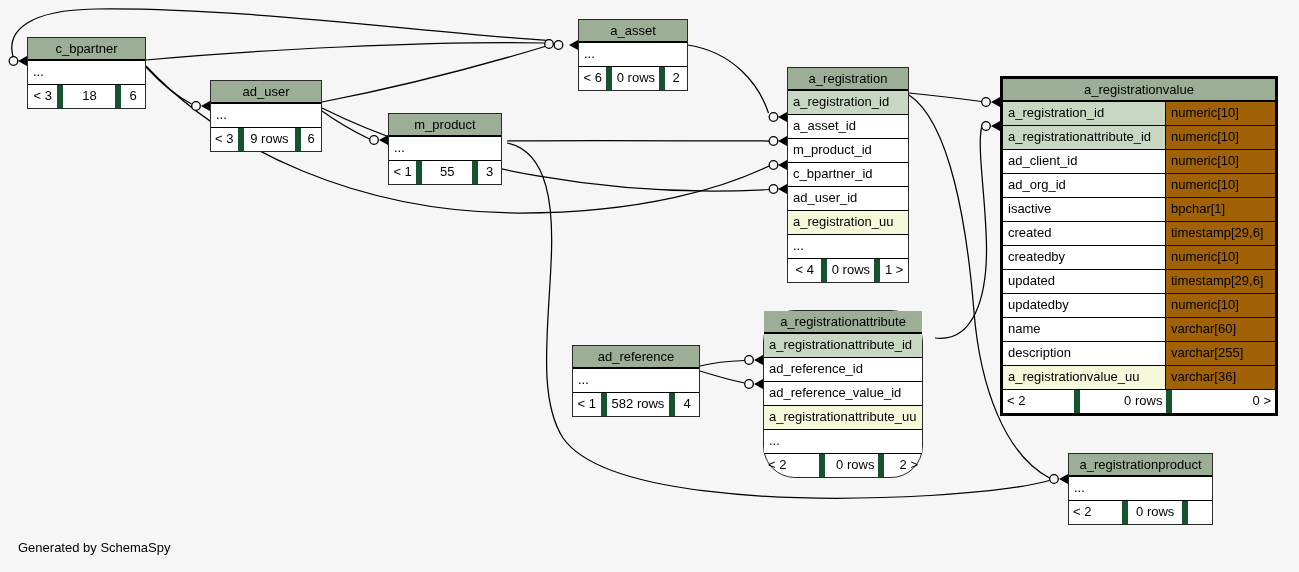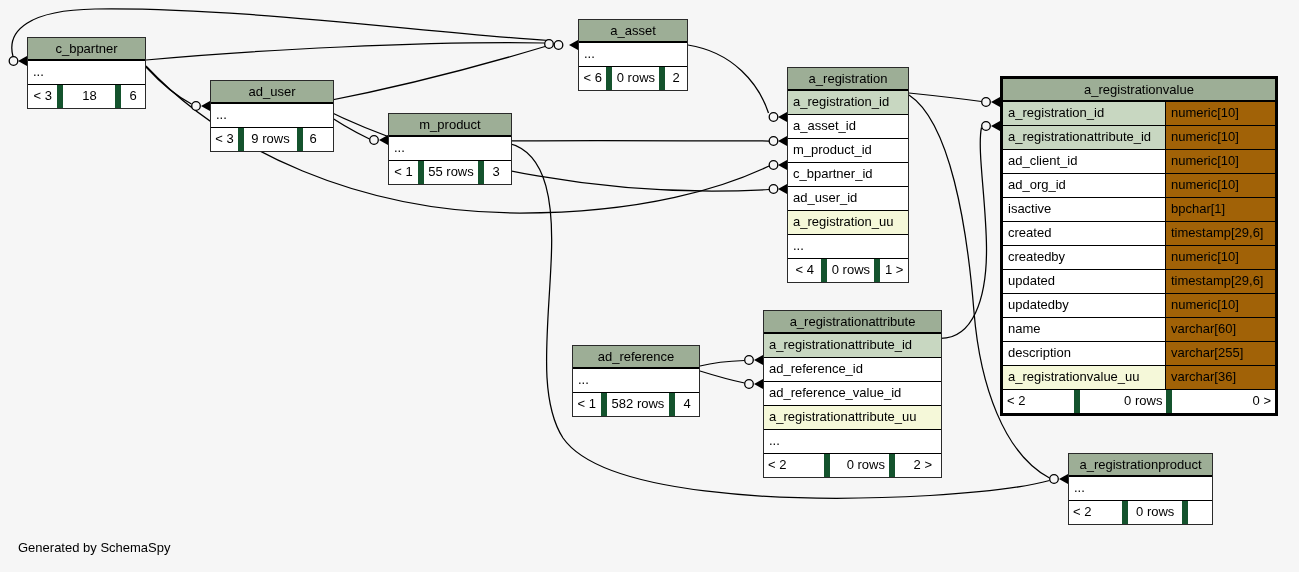--- a/index.html
+++ b/index.html
@@ -77,32 +77,32 @@
         <div class="hdr">c_bpartner</div>
         <div class="row plain">
           <span class="name">...</span>
         </div>
         <div class="ftr">
           <span class="fcell" style="width: 30px; text-align: center;">&lt; 3</span>
           <span class="fcell" style="width: 59px; text-align: center;">18 rows</span>
           <span class="fcell" style="width: 30px; text-align: center;">6 &gt;</span>
         </div>
       </div>
-      <div class="tbl" style="left: 210px; top: 71px; width: 124px;">
+      <div class="tbl" style="left: 210px; top: 71px; width: 112px;">
         <div class="hdr">ad_user</div>
         <div class="row plain">
           <span class="name">...</span>
         </div>
         <div class="ftr">
           <span class="fcell" style="width: 27px; text-align: center;">&lt; 3</span>
           <span class="fcell" style="width: 59px; text-align: center;">9 rows</span>
           <span class="fcell" style="width: 26px; text-align: center;">6 &gt;</span>
         </div>
       </div>
-      <div class="tbl" style="left: 388px; top: 104px; width: 124px;">
+      <div class="tbl" style="left: 388px; top: 104px; width: 114px;">
         <div class="hdr">m_product</div>
         <div class="row plain">
           <span class="name">...</span>
         </div>
         <div class="ftr">
           <span class="fcell" style="width: 29px; text-align: center;">&lt; 1</span>
           <span class="fcell" style="width: 60px; text-align: center;">55 rows</span>
           <span class="fcell" style="width: 30px; text-align: center;">3 &gt;</span>
         </div>
       </div>
@@ -206,21 +206,21 @@
         <div class="hdr">ad_reference</div>
         <div class="row plain">
           <span class="name">...</span>
         </div>
         <div class="ftr">
           <span class="fcell" style="width: 28px; text-align: center;">&lt; 1</span>
           <span class="fcell" style="width: 70px; text-align: center;">582 rows</span>
           <span class="fcell" style="width: 30px; text-align: center;">4 &gt;</span>
         </div>
       </div>
-      <div class="tbl" style="left: 763px; top: 301px; width: 179px;">
+      <div class="tbl" style="left: 763px; top: 301px; width: 160px; border-radius: 32px;">
         <div class="hdr">a_registrationattribute</div>
         <div class="row pk">
           <span class="name">a_registrationattribute_id</span>
         </div>
         <div class="row plain">
           <span class="name">ad_reference_id</span>
         </div>
         <div class="row plain">
           <span class="name">ad_reference_value_id</span>
         </div>

